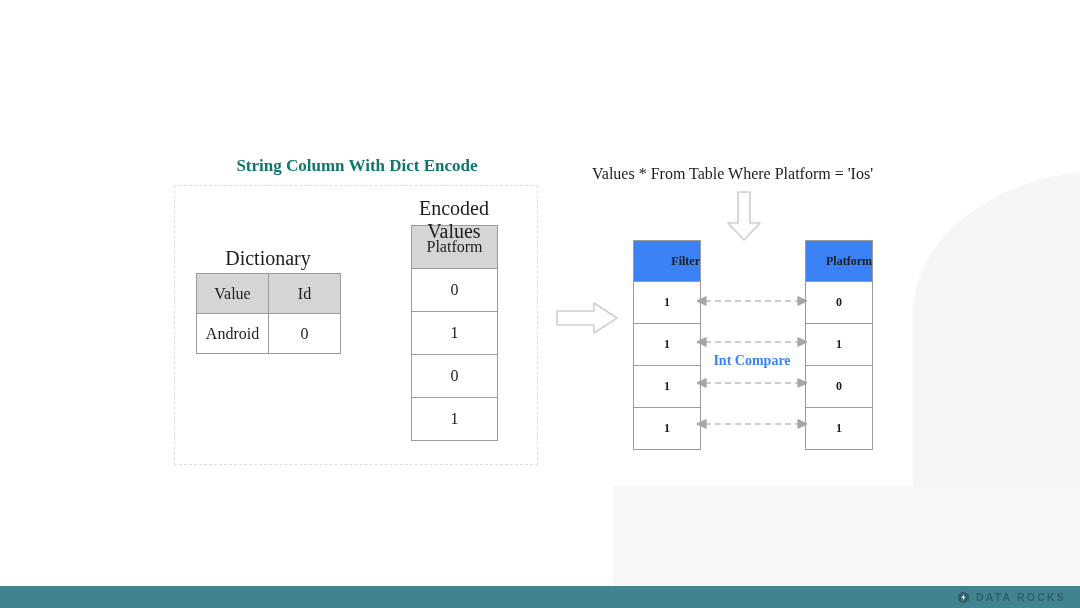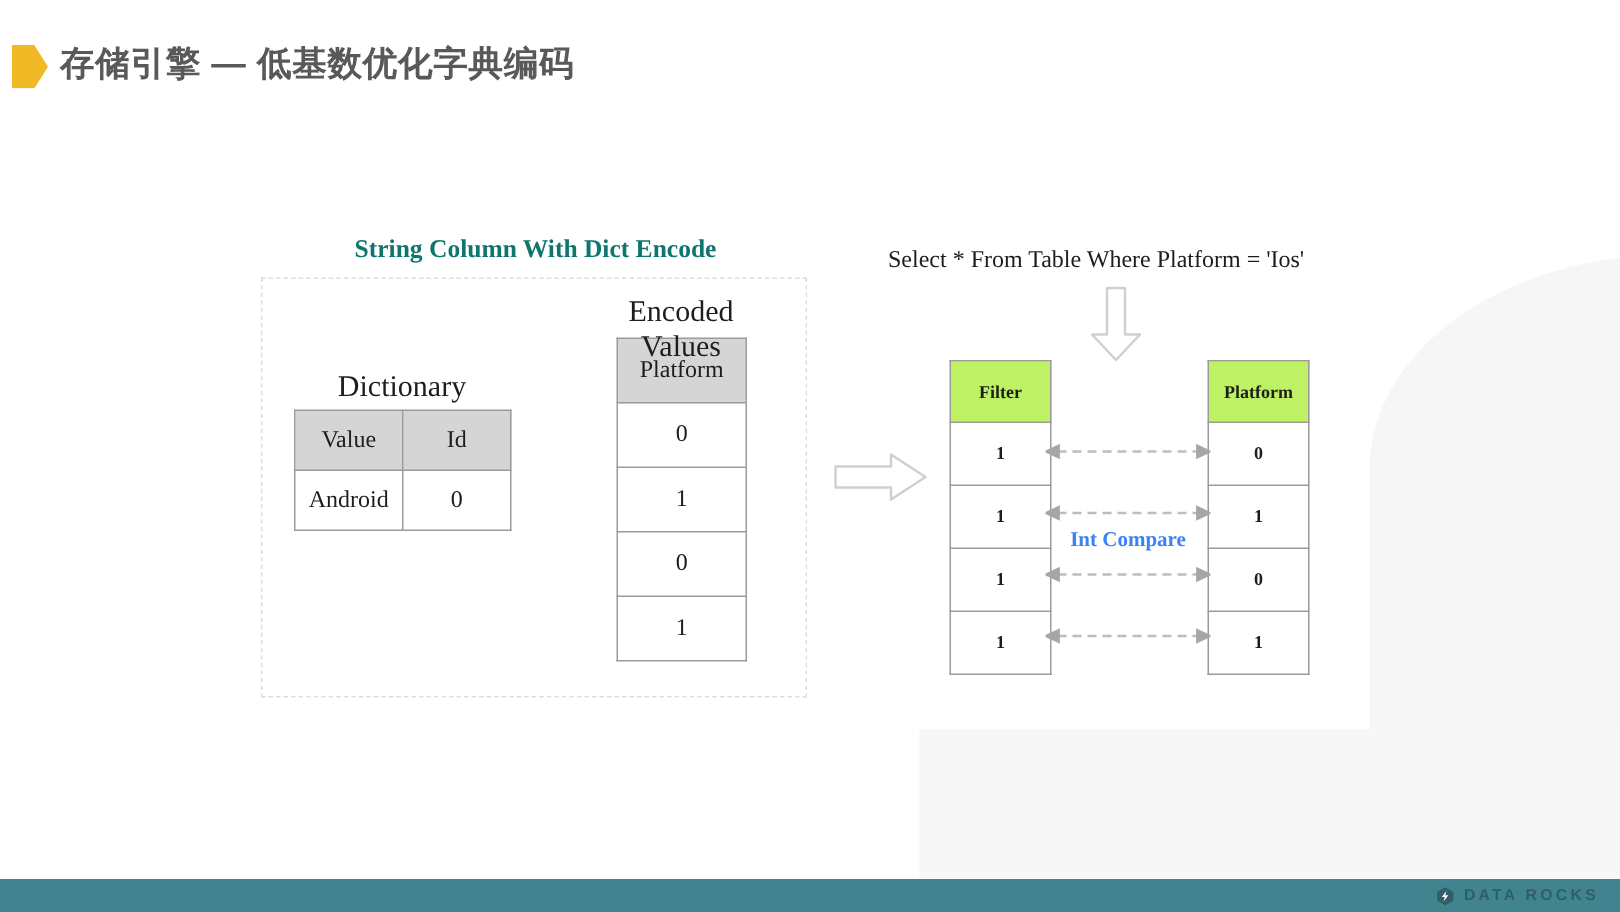--- a/index.html
+++ b/index.html
@@ -182,22 +182,23 @@
     text-align: center;
     font-weight: bold;
     font-size: 12px;
     color: #1d1d1d;
     background: #ffffff;
     width: 66px;
     height: 41px;
     padding: 0;
   }
   .btable th {
-    background: #bef264;
+    background: #3b82f6;
     height: 40px;
+    text-align: right;
   }
   #filter-table   { left: 633px; top: 240px; }
   #platform-table { left: 805px; top: 240px; }
 
   
   .compare-layer {
     position: absolute;
     left: 697px;
     top: 240px;
     width: 110px;
@@ -250,24 +251,20 @@
   }
 </style>
 </head>
 <body>
 
 <div id="slide">
 
   <div class="deco-curve"></div>
   <div class="deco-band"></div>
 
-  <div class="header">
-    <div class="title-marker"></div>
-    <div class="title-text">存储引擎 — 低基数优化字典编码</div>
-  </div>
 
   <div class="left-panel-title">String Column With Dict Encode</div>
   <div class="dashed-box"></div>
 
   <div class="caption cap-dictionary">Dictionary</div>
 
   <table class="gtable" id="dict-table">
     <tbody>
         <tr>
       <th>Value</th>
@@ -299,21 +296,21 @@
     <tr>
       <td>1</td>
     </tr>
   </tbody>
     </table>
 
   <svg class="arrow-right" viewBox="0 0 62 34">
     <polygon points="1,10 38,10 38,2 61,17 38,32 38,24 1,24" fill="#ffffff" stroke="#cfcfcf" stroke-width="1.6" stroke-linejoin="round"></polygon>
   </svg>
 
-  <div class="sql-text">Select * From Table Where Platform = 'Ios'</div>
+  <div class="sql-text">Values * From Table Where Platform = 'Ios'</div>
 
   <svg class="arrow-down" viewBox="0 0 36 50">
     <polygon points="12,1 24,1 24,32 34,32 18,49 2,32 12,32" fill="#ffffff" stroke="#cfcfcf" stroke-width="1.6" stroke-linejoin="round"></polygon>
   </svg>
 
   <table class="btable" id="filter-table">
     <tbody>
         <tr>
       <th>Filter</th>
     </tr>

